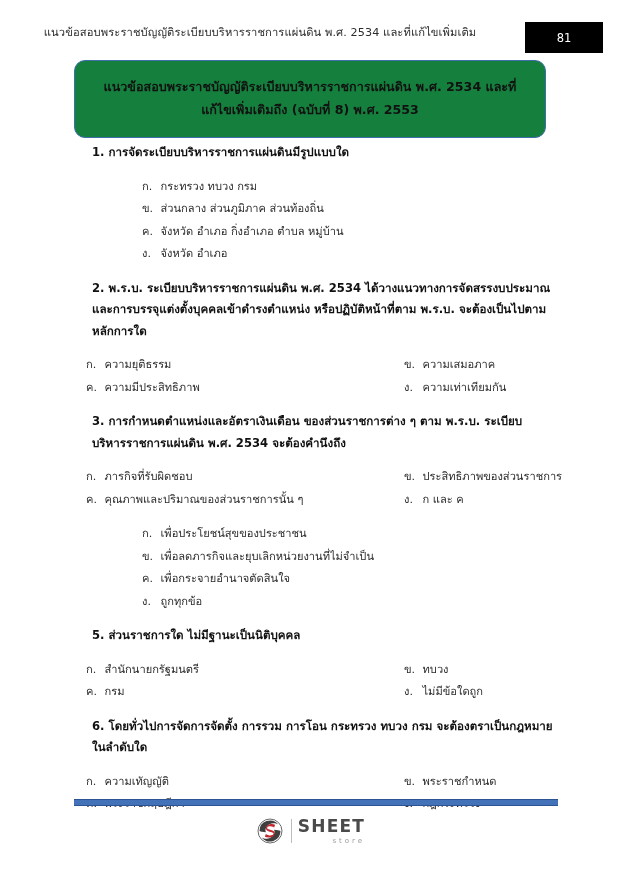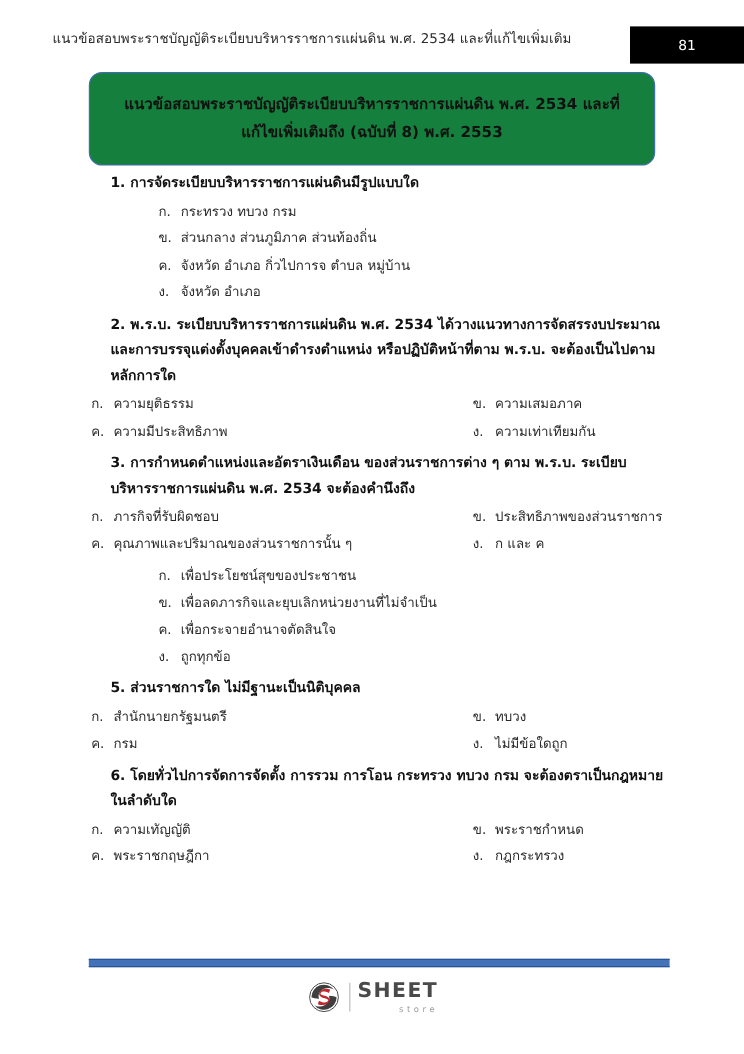--- a/index.html
+++ b/index.html
@@ -32,21 +32,21 @@
     text-align: center;
     font-size: 11.2px;
     line-height: 14px;
     color: #2b2b2b;
     letter-spacing: 0.1px;
   }
   #page-number-box {
     position: absolute;
     left: 525px;
     top: 22px;
-    width: 95px;
+    width: 78px;
     height: 31px;
     background: #000000;
     color: #ffffff;
     font-size: 11.5px;
     display: flex;
     align-items: center;
     justify-content: center;
   }
 
   
@@ -82,21 +82,21 @@
   .question-text {
     margin: 0 0 2px 0;
     padding: 0 66px 0 92px;
     font-size: 11.6px;
     font-weight: bold;
     line-height: 21.5px;
     color: #111111;
     text-align: left;
   }
   .choices {
-    margin: 2px;
+    margin: 12px;
     padding: 0;
   }
   
   .choices.single .choice-row {
     padding-left: 130px;
     font-size: 11.1px;
     line-height: 22.5px;
     color: #2a2a2a;
     white-space: nowrap;
   }
@@ -196,21 +196,21 @@
 <div id="title-box">
   <div id="title-box-text">แนวข้อสอบพระราชบัญญัติระเบียบบริหารราชการแผ่นดิน พ.ศ. 2534 และที่แก้ไขเพิ่มเติมถึง (ฉบับที่ 8) พ.ศ. 2553</div>
 </div>
 
 <div id="exam-body">
     <div class="question-block">
       <div class="question-text">1. การจัดระเบียบบริหารราชการแผ่นดินมีรูปแบบใด</div>
       <div class="choices single">
         <div class="choice-row"><span><span class="choice-label">ก.</span> <span>กระทรวง ทบวง กรม</span></span></div>
         <div class="choice-row"><span><span class="choice-label">ข.</span> <span>ส่วนกลาง ส่วนภูมิภาค ส่วนท้องถิ่น</span></span></div>
-        <div class="choice-row"><span><span class="choice-label">ค.</span> <span>จังหวัด อำเภอ กิ่วไปการจ ตำบล หมู่บ้าน</span></span></div>
+        <div class="choice-row"><span><span class="choice-label">ค.</span> <span>จังหวัด อำเภอ กิ่งอำเภอ ตำบล หมู่บ้าน</span></span></div>
         <div class="choice-row"><span><span class="choice-label">ง.</span> <span>จังหวัด อำเภอ</span></span></div>
       </div>
     </div>
     <div class="question-block">
       <div class="question-text">2. พ.ร.บ. ระเบียบบริหารราชการแผ่นดิน พ.ศ. 2534 ได้วางแนวทางการจัดสรรงบประมาณและการบรรจุแต่งตั้งบุคคลเข้าดำรงตำแหน่ง หรือปฏิบัติหน้าที่ตาม พ.ร.บ. จะต้องเป็นไปตามหลักการใด</div>
       <div class="choices dual">
         <div class="choice-row">
           <span class="choice-col-a"><span><span class="choice-label">ก.</span> <span>ความยุติธรรม</span></span></span>
           <span class="choice-col-b"><span><span class="choice-label">ข.</span> <span>ความเสมอภาค</span></span></span>
         </div>

